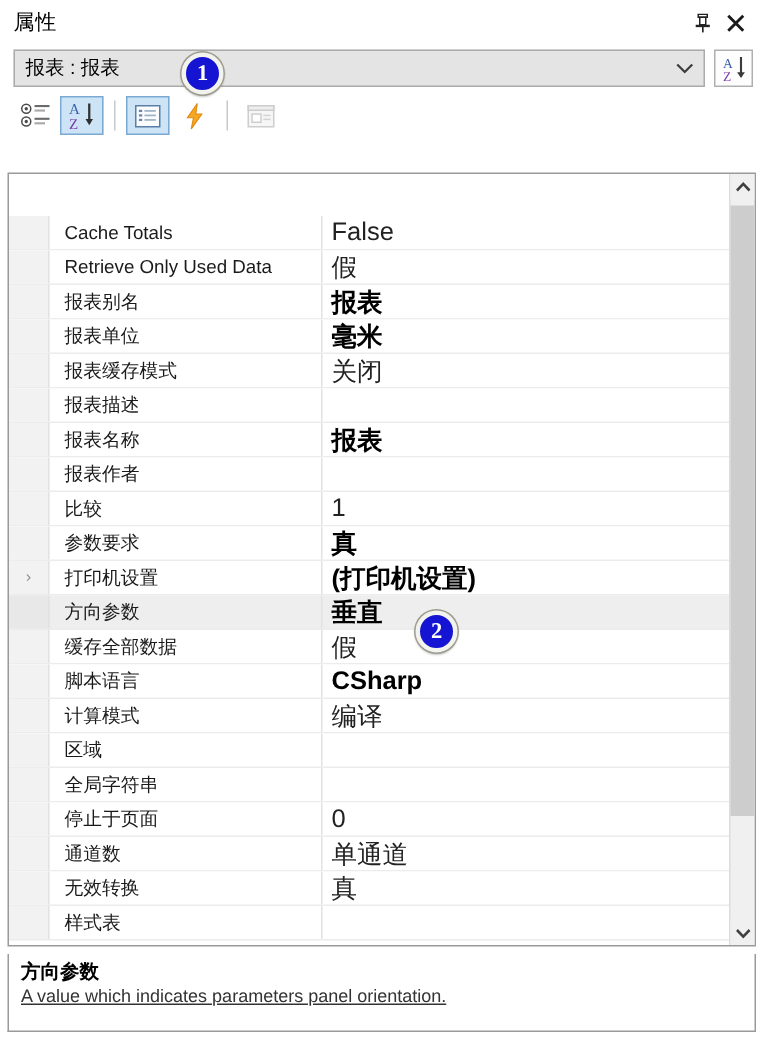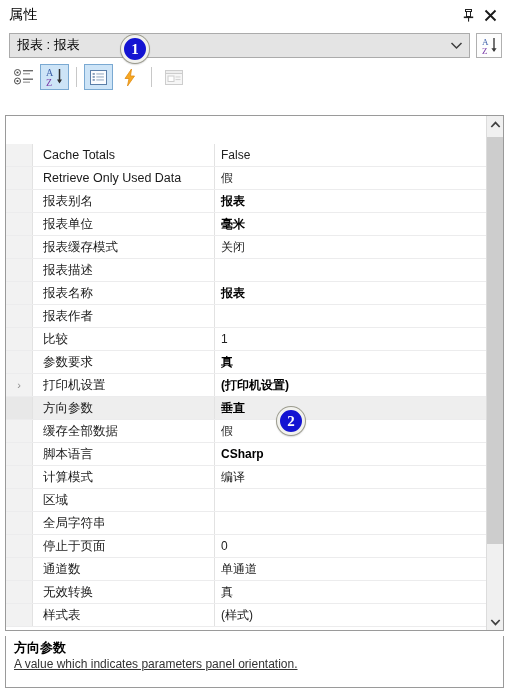--- a/index.html
+++ b/index.html
@@ -173,21 +173,21 @@
     flex: 1;
     box-sizing: border-box;
     display: flex;
     align-items: center;
     padding-left: 6px;
     overflow: hidden;
     white-space: nowrap;
     position: relative;
   }
   .nm { font-size: 12.5px; color: #1a1a1a; }
-  .vl { font-size: 12px; color: #222; }
+  .vl { font-size: 17px; color: #222; }
   .vl.bold { font-weight: bold; color: #000; }
   .expander {
     font-size: 11px;
     color: #8d8d8d;
     line-height: 1;
   }
 
   
   .vscroll {
     width: 17px;
@@ -537,23 +537,20 @@
           <span class="nm">无效转换</span>
         </div>
         <div class="valcell">
           <span class="vl">真</span>
         </div>
       </div>
       <div class="row">
         <div class="gutter"></div>
         <div class="namecell">
           <span class="nm">样式表</span>
-        </div>
-        <div class="valcell">
-          <span class="vl">(样式)</span>
         </div>
       </div>
     </div>
   <div class="vscroll">
     <div class="sb-arrow">
       <svg width="11" height="8" viewBox="0 0 11 8">
         <path d="M1.3 6 L5.5 1.6 L9.7 6" stroke="#404040" stroke-width="1.7" fill="none"></path>
       </svg>
     </div>
     <div class="sb-track">

